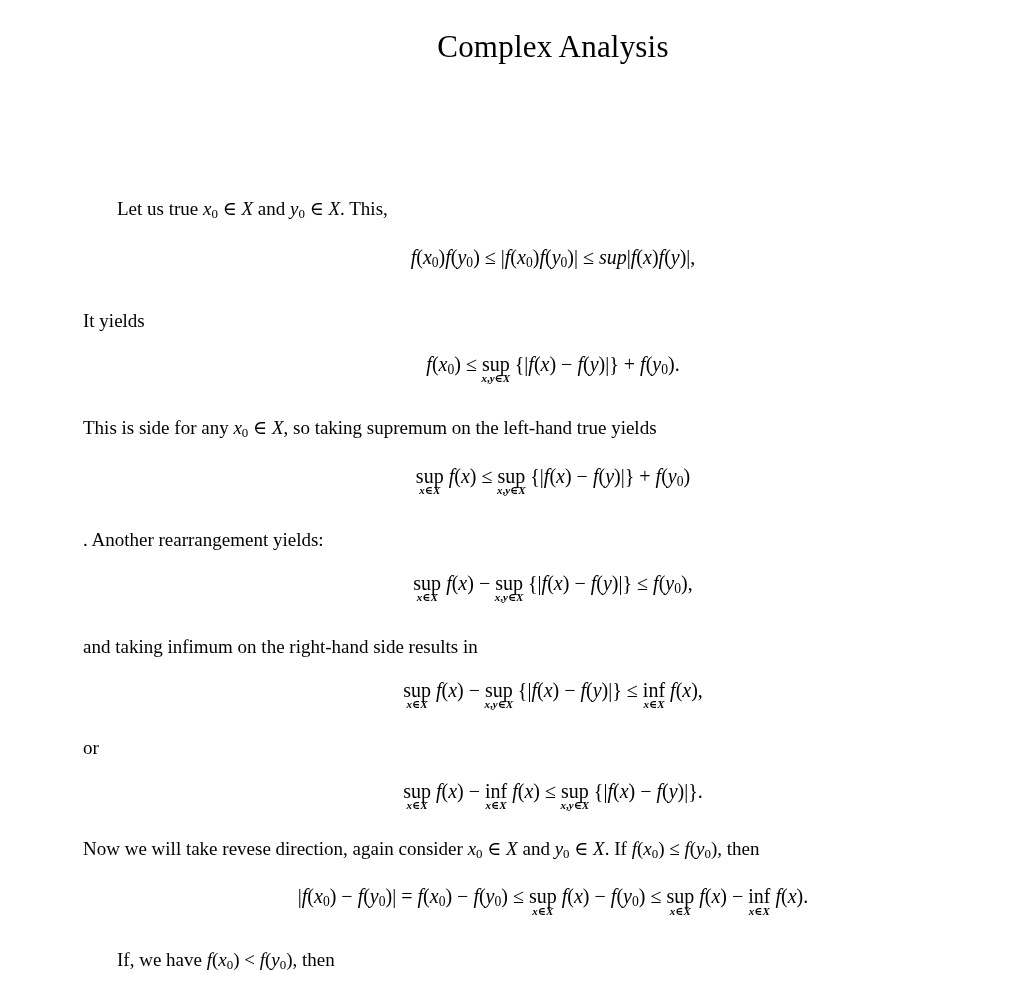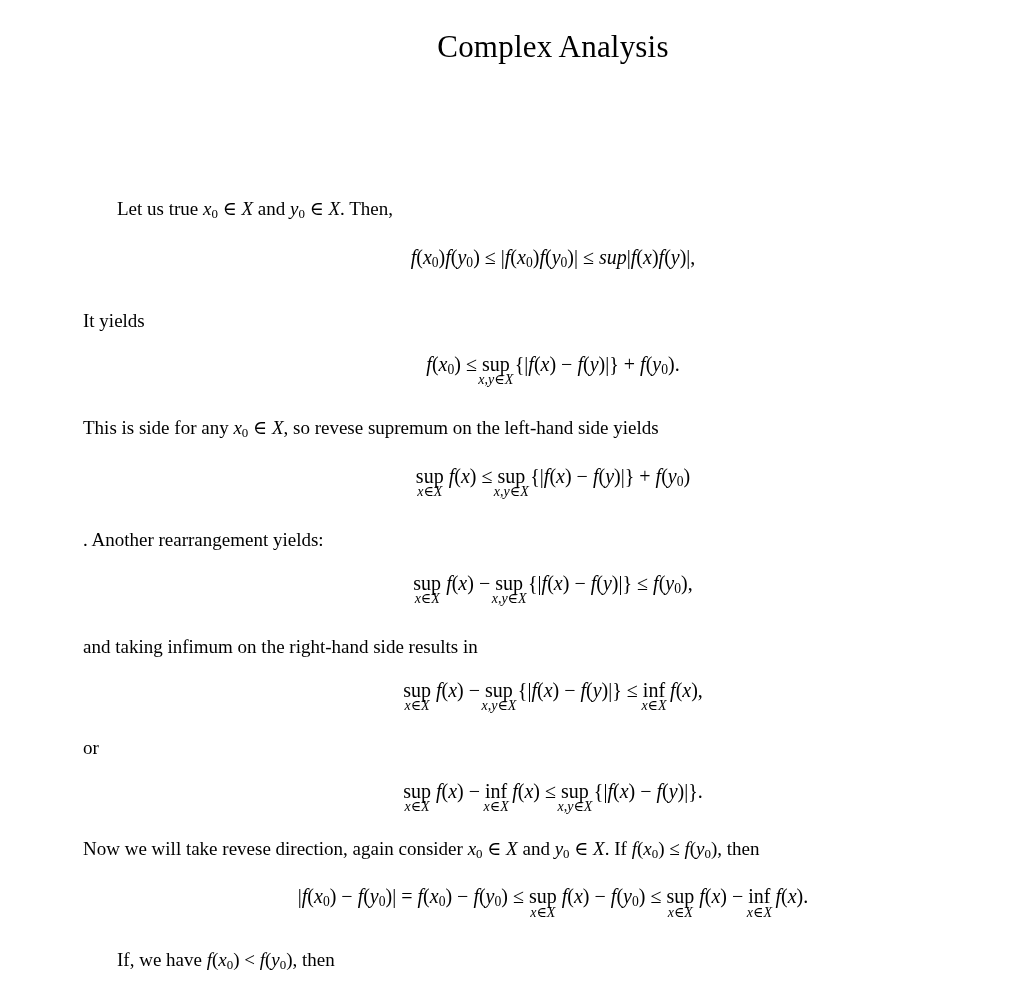--- a/index.html
+++ b/index.html
@@ -59,36 +59,37 @@
     position: relative;
     text-align: center;
     line-height: inherit;
   }
   .munder .mop { font-style: normal; }
   .mlim {
     position: absolute;
     top: 78%;
     left: 50%;
     transform: translateX(-50%);
-    font-size: 14px;
+    font-size: 11px;
     line-height: 1.1;
     white-space: nowrap;
+    font-weight: bold;
   }
 </style>
 </head>
 <body>
 
 <div class="page">
   <div class="title">Complex Analysis</div>
   <div class="doc">
-      <div class="para indent"><span class="rm">Let us true </span><span class="math"><span class="mi">x</span><span class="msub">0</span><span class="mo"> ∈ </span><span class="mi">X</span></span><span class="rm"> and </span><span class="math"><span class="mi">y</span><span class="msub">0</span><span class="mo"> ∈ </span><span class="mi">X</span></span><span class="rm">. Then,</span></div>
+      <div class="para indent"><span class="rm">Let us true </span><span class="math"><span class="mi">x</span><span class="msub">0</span><span class="mo"> ∈ </span><span class="mi">X</span></span><span class="rm"> and </span><span class="math"><span class="mi">y</span><span class="msub">0</span><span class="mo"> ∈ </span><span class="mi">X</span></span><span class="rm">. This,</span></div>
       <div class="eq"><span class="math"><span class="mi">f</span><span class="mo">(</span><span class="mi">x</span><span class="msub">0</span><span class="mo">)</span><span class="mi">f</span><span class="mo">(</span><span class="mi">y</span><span class="msub">0</span><span class="mo">) ≤ |</span><span class="mi">f</span><span class="mo">(</span><span class="mi">x</span><span class="msub">0</span><span class="mo">)</span><span class="mi">f</span><span class="mo">(</span><span class="mi">y</span><span class="msub">0</span><span class="mo">)| ≤ </span><span class="mi">sup</span><span class="mo">|</span><span class="mi">f</span><span class="mo">(</span><span class="mi">x</span><span class="mo">)</span><span class="mi">f</span><span class="mo">(</span><span class="mi">y</span><span class="mo">)|,</span></span></div>
       <div class="para"><span class="rm">It yields</span></div>
       <div class="eq"><span class="math"><span class="mi">f</span><span class="mo">(</span><span class="mi">x</span><span class="msub">0</span><span class="mo">) ≤ </span><span class="munder"><span class="mop">sup</span><span class="mlim"><span class="mi">x</span><span class="mo">,</span><span class="mi">y</span><span class="mo">∈</span><span class="mi">X</span></span></span><span class="mo"> {|</span><span class="mi">f</span><span class="mo">(</span><span class="mi">x</span><span class="mo">) − </span><span class="mi">f</span><span class="mo">(</span><span class="mi">y</span><span class="mo">)|} + </span><span class="mi">f</span><span class="mo">(</span><span class="mi">y</span><span class="msub">0</span><span class="mo">).</span></span></div>
-      <div class="para"><span class="rm">This is side for any </span><span class="math"><span class="mi">x</span><span class="msub">0</span><span class="mo"> ∈ </span><span class="mi">X</span></span><span class="rm">, so revese supremum on the left-hand side yields</span></div>
+      <div class="para"><span class="rm">This is side for any </span><span class="math"><span class="mi">x</span><span class="msub">0</span><span class="mo"> ∈ </span><span class="mi">X</span></span><span class="rm">, so taking supremum on the left-hand true yields</span></div>
       <div class="eq"><span class="math"><span class="munder"><span class="mop">sup</span><span class="mlim"><span class="mi">x</span><span class="mo">∈</span><span class="mi">X</span></span></span><span class="mo"> </span><span class="mi">f</span><span class="mo">(</span><span class="mi">x</span><span class="mo">) ≤ </span><span class="munder"><span class="mop">sup</span><span class="mlim"><span class="mi">x</span><span class="mo">,</span><span class="mi">y</span><span class="mo">∈</span><span class="mi">X</span></span></span><span class="mo"> {|</span><span class="mi">f</span><span class="mo">(</span><span class="mi">x</span><span class="mo">) − </span><span class="mi">f</span><span class="mo">(</span><span class="mi">y</span><span class="mo">)|} + </span><span class="mi">f</span><span class="mo">(</span><span class="mi">y</span><span class="msub">0</span><span class="mo">)</span></span></div>
       <div class="para"><span class="rm">. Another rearrangement yields:</span></div>
       <div class="eq"><span class="math"><span class="munder"><span class="mop">sup</span><span class="mlim"><span class="mi">x</span><span class="mo">∈</span><span class="mi">X</span></span></span><span class="mo"> </span><span class="mi">f</span><span class="mo">(</span><span class="mi">x</span><span class="mo">) − </span><span class="munder"><span class="mop">sup</span><span class="mlim"><span class="mi">x</span><span class="mo">,</span><span class="mi">y</span><span class="mo">∈</span><span class="mi">X</span></span></span><span class="mo"> {|</span><span class="mi">f</span><span class="mo">(</span><span class="mi">x</span><span class="mo">) − </span><span class="mi">f</span><span class="mo">(</span><span class="mi">y</span><span class="mo">)|} ≤ </span><span class="mi">f</span><span class="mo">(</span><span class="mi">y</span><span class="msub">0</span><span class="mo">),</span></span></div>
       <div class="para"><span class="rm">and taking infimum on the right-hand side results in</span></div>
       <div class="eq"><span class="math"><span class="munder"><span class="mop">sup</span><span class="mlim"><span class="mi">x</span><span class="mo">∈</span><span class="mi">X</span></span></span><span class="mo"> </span><span class="mi">f</span><span class="mo">(</span><span class="mi">x</span><span class="mo">) − </span><span class="munder"><span class="mop">sup</span><span class="mlim"><span class="mi">x</span><span class="mo">,</span><span class="mi">y</span><span class="mo">∈</span><span class="mi">X</span></span></span><span class="mo"> {|</span><span class="mi">f</span><span class="mo">(</span><span class="mi">x</span><span class="mo">) − </span><span class="mi">f</span><span class="mo">(</span><span class="mi">y</span><span class="mo">)|} ≤ </span><span class="munder"><span class="mop">inf</span><span class="mlim"><span class="mi">x</span><span class="mo">∈</span><span class="mi">X</span></span></span><span class="mo"> </span><span class="mi">f</span><span class="mo">(</span><span class="mi">x</span><span class="mo">),</span></span></div>
       <div class="para"><span class="rm">or</span></div>
       <div class="eq"><span class="math"><span class="munder"><span class="mop">sup</span><span class="mlim"><span class="mi">x</span><span class="mo">∈</span><span class="mi">X</span></span></span><span class="mo"> </span><span class="mi">f</span><span class="mo">(</span><span class="mi">x</span><span class="mo">) − </span><span class="munder"><span class="mop">inf</span><span class="mlim"><span class="mi">x</span><span class="mo">∈</span><span class="mi">X</span></span></span><span class="mo"> </span><span class="mi">f</span><span class="mo">(</span><span class="mi">x</span><span class="mo">) ≤ </span><span class="munder"><span class="mop">sup</span><span class="mlim"><span class="mi">x</span><span class="mo">,</span><span class="mi">y</span><span class="mo">∈</span><span class="mi">X</span></span></span><span class="mo"> {|</span><span class="mi">f</span><span class="mo">(</span><span class="mi">x</span><span class="mo">) − </span><span class="mi">f</span><span class="mo">(</span><span class="mi">y</span><span class="mo">)|}.</span></span></div>
       <div class="para"><span class="rm">Now we will take revese direction, again consider </span><span class="math"><span class="mi">x</span><span class="msub">0</span><span class="mo"> ∈ </span><span class="mi">X</span></span><span class="rm"> and </span><span class="math"><span class="mi">y</span><span class="msub">0</span><span class="mo"> ∈ </span><span class="mi">X</span></span><span class="rm">. If </span><span class="math"><span class="mi">f</span><span class="mo">(</span><span class="mi">x</span><span class="msub">0</span><span class="mo">) ≤ </span><span class="mi">f</span><span class="mo">(</span><span class="mi">y</span><span class="msub">0</span><span class="mo">)</span></span><span class="rm">, then</span></div>
       <div class="eq"><span class="math"><span class="mo">|</span><span class="mi">f</span><span class="mo">(</span><span class="mi">x</span><span class="msub">0</span><span class="mo">) − </span><span class="mi">f</span><span class="mo">(</span><span class="mi">y</span><span class="msub">0</span><span class="mo">)| = </span><span class="mi">f</span><span class="mo">(</span><span class="mi">x</span><span class="msub">0</span><span class="mo">) − </span><span class="mi">f</span><span class="mo">(</span><span class="mi">y</span><span class="msub">0</span><span class="mo">) ≤ </span><span class="munder"><span class="mop">sup</span><span class="mlim"><span class="mi">x</span><span class="mo">∈</span><span class="mi">X</span></span></span><span class="mo"> </span><span class="mi">f</span><span class="mo">(</span><span class="mi">x</span><span class="mo">) − </span><span class="mi">f</span><span class="mo">(</span><span class="mi">y</span><span class="msub">0</span><span class="mo">) ≤ </span><span class="munder"><span class="mop">sup</span><span class="mlim"><span class="mi">x</span><span class="mo">∈</span><span class="mi">X</span></span></span><span class="mo"> </span><span class="mi">f</span><span class="mo">(</span><span class="mi">x</span><span class="mo">) − </span><span class="munder"><span class="mop">inf</span><span class="mlim"><span class="mi">x</span><span class="mo">∈</span><span class="mi">X</span></span></span><span class="mo"> </span><span class="mi">f</span><span class="mo">(</span><span class="mi">x</span><span class="mo">).</span></span></div>
       <div class="para indent"><span class="rm">If, we have </span><span class="math"><span class="mi">f</span><span class="mo">(</span><span class="mi">x</span><span class="msub">0</span><span class="mo">) &lt; </span><span class="mi">f</span><span class="mo">(</span><span class="mi">y</span><span class="msub">0</span><span class="mo">)</span></span><span class="rm">, then</span></div>

